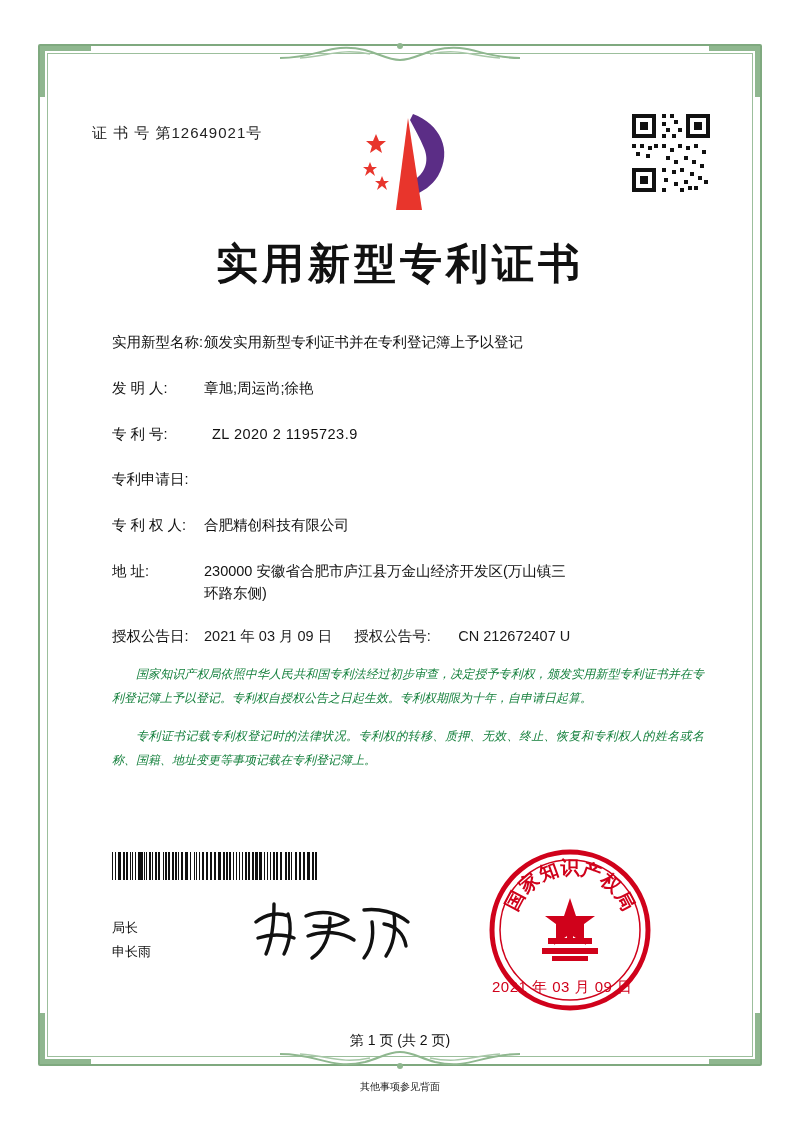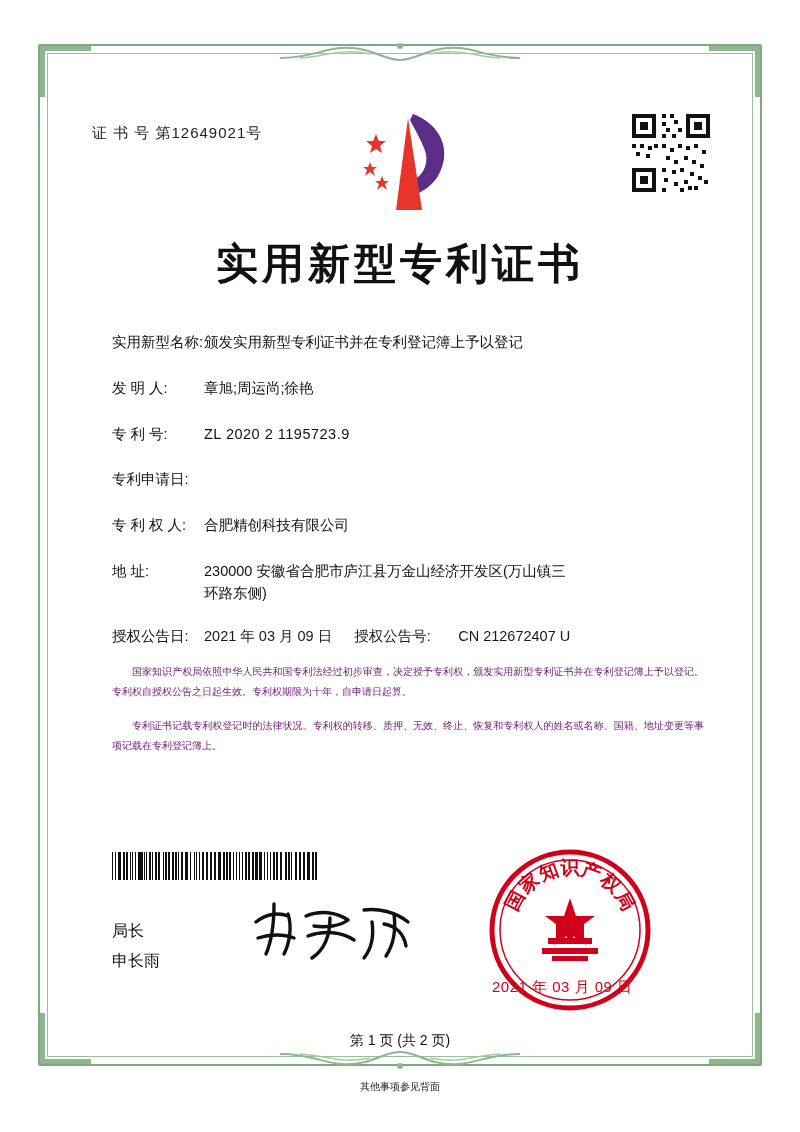--- a/index.html
+++ b/index.html
@@ -146,40 +146,41 @@
     margin-left: 22px;
     white-space: nowrap;
   }
   .field .value2 {
     flex: 0 0 auto;
   }
 
   
   .row-name   { margin-bottom: 24px; align-items: flex-end; }
   .row-inv    { margin-bottom: 24px; }
-  .row-patno  { margin-bottom: 24px; }
+  .row-patno  { margin-bottom: 24px; gap: 8px; }
   .row-appdate{ margin-bottom: 24px; }
   .row-owner  { margin-bottom: 24px; }
   .row-addr   { margin-bottom: 22px; }
 
   .mono {
     font-family: Liberation Sans, sans-serif;
     letter-spacing: 0.5px;
   }
 
   
   .paragraphs {
     position: absolute;
     left: 112px;
     right: 96px;
     top: 662px;
-    font-size: 10px;
+    font-size: 12px;
     line-height: 2.0;
-    color: #701a75;
+    color: #15803d;
     text-align: justify;
+    font-style: italic;
   }
   .paragraphs p {
     margin: 0 0 14px 0;
     text-indent: 2em;
   }
 
   
   .barcode {
     position: absolute;
     left: 112px;
@@ -190,21 +191,21 @@
     align-items: stretch;
     overflow: hidden;
   }
   .barcode i { display: block; height: 100%; background: #111; }
 
   
   .sig-label {
     position: absolute;
     left: 112px;
     top: 916px;
-    font-size: 16px;
+    font-size: 13px;
     line-height: 1.85;
     color: #111;
   }
   .signature {
     position: absolute;
     left: 244px;
     top: 896px;
     width: 180px;
     height: 70px;
   }

